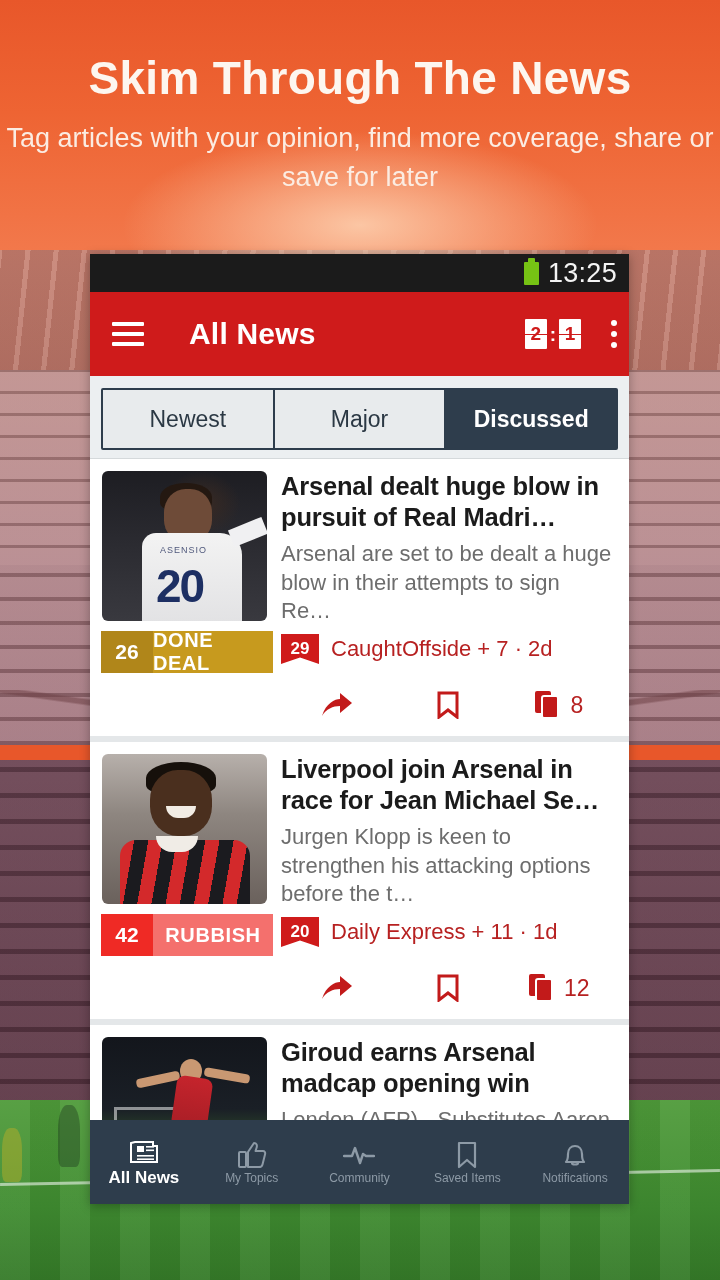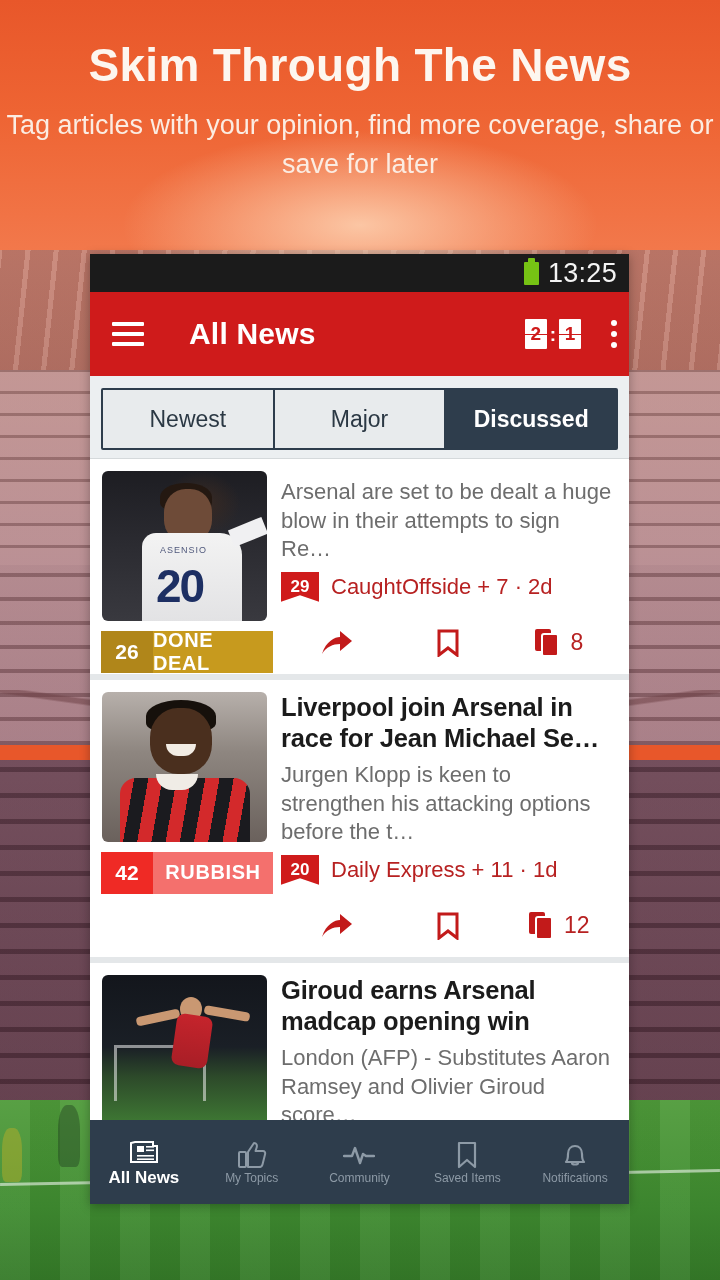--- a/index.html
+++ b/index.html
@@ -118,21 +118,21 @@
   }
   .bg-glow {
     position: absolute;
     left: 120px; top: 130px; width: 480px; height: 190px;
     background: radial-gradient(ellipse at center, rgba(255,225,195,0.75), rgba(255,180,140,0.0) 70%);
   }
 
   
   .promo-text {
     position: absolute;
-    left: 0; top: 3px; width: 720px;
+    left: 0; top: 16px; width: 720px;
     text-align: center;
     z-index: 5;
   }
   .promo-title {
     margin-top: 36px;
     font-size: 46px;
     font-weight: bold;
     color: #fdf6ef;
     letter-spacing: 0.3px;
     line-height: 1.15;
@@ -572,20 +572,21 @@
             <div class="t1-arm"></div>
             <div class="t1-name">ASENSIO</div>
             <div class="t1-num">20</div>
           </div>
           <div class="tag-badge" style="background:#c79a1e;">
             <div class="tag-count" style="background:#b0861a;">26</div>
             <div class="tag-label">DONE DEAL</div>
           </div>
         </div>
         <div class="card-right">
+          <div class="headline">Arsenal dealt huge blow in pursuit of Real Madri…</div>
           <div class="summary">Arsenal are set to be dealt a huge blow in their attempts to sign Re…</div>
           <div class="sourceline">
             <div class="src-flag">29</div>
             <div class="src-text">CaughtOffside + 7  ·  2d</div>
           </div>
           <div class="actions">
             <div class="act">
               <svg class="ico" width="32" height="26" viewBox="0 0 32 26">
                 <path d="M1 24 C5 11, 14 7, 19 7 L19 1 L31 11 L19 21 L19 14 C12 14, 5 17, 1 24 Z" fill="#c21a1a"></path>
               </svg>

